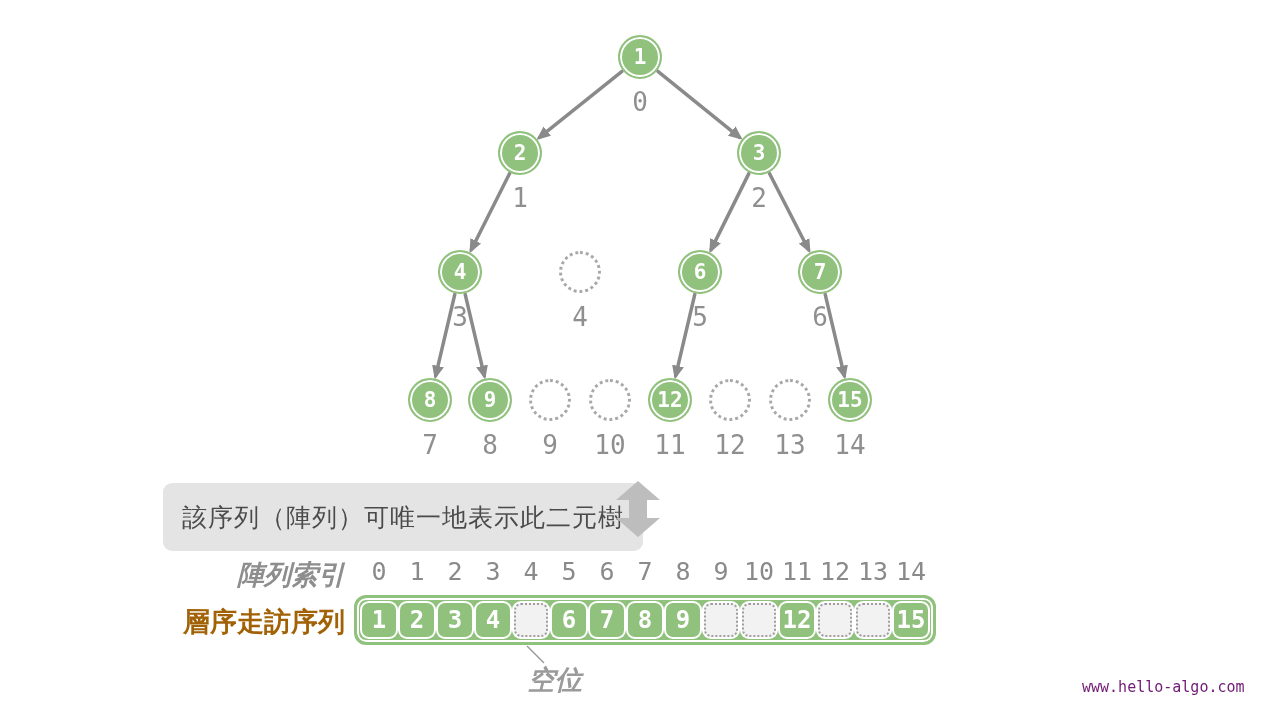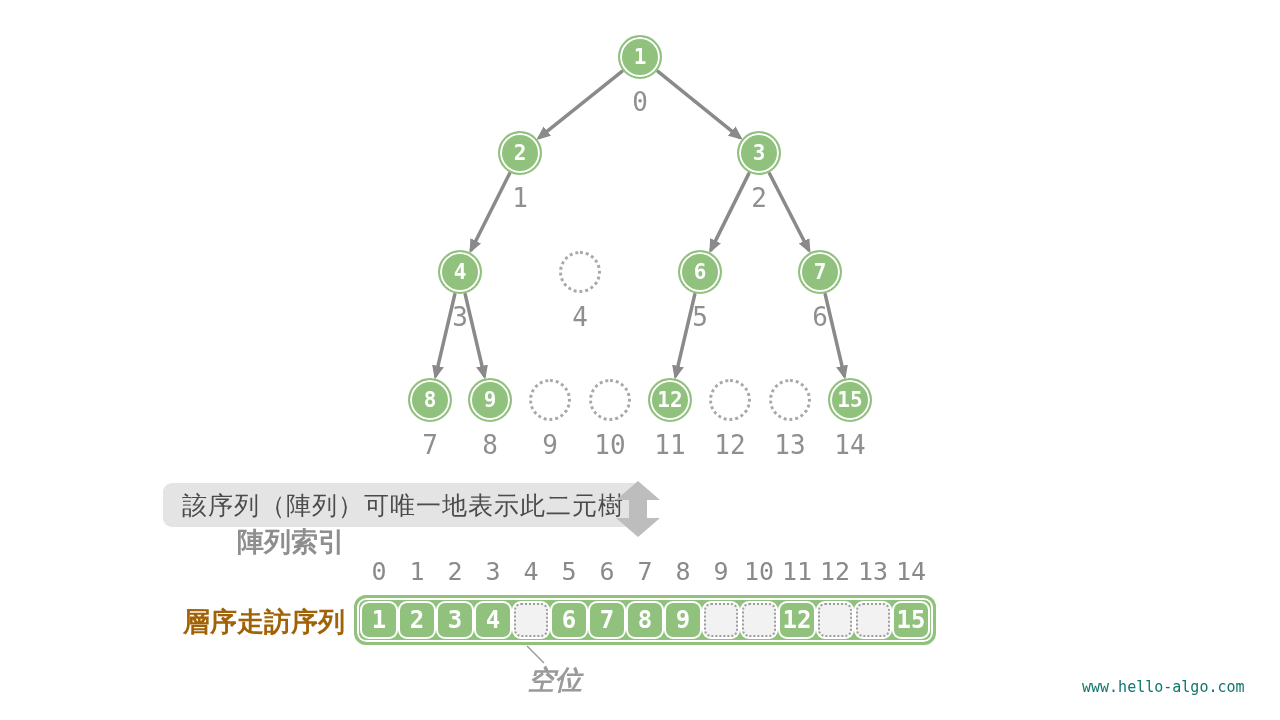--- a/index.html
+++ b/index.html
@@ -15,47 +15,47 @@
   
   .node{position:absolute;width:40px;height:40px;border:2px solid var(--green);border-radius:50%;
         background:var(--green);box-shadow:inset 0 0 0 2px #fff;display:flex;align-items:center;
         justify-content:center;color:#fff;font:700 21px "DejaVu Sans Mono",monospace;}
   .ghost{position:absolute;width:36px;height:36px;border:3px dotted #A8A8A8;border-radius:50%;
          background:#fff;}
   .tree-idx{position:absolute;width:60px;text-align:center;line-height:26px;
             font:400 26px "DejaVu Sans Mono",monospace;color:var(--idx);}
 
   
-  .caption-box{position:absolute;left:163px;top:483px;height:44px;line-height:44px;padding:0 19px;
+  .caption-box{position:absolute;left:163px;top:483px;height:44px;line-height:44px;padding:12px 19px;
                background:#E4E4E4;border-radius:9px;color:#4B4B4B;font-size:25px;letter-spacing:1px;}
   .updown{position:absolute;left:616px;top:481px;}
 
   
   .row-label{position:absolute;left:165px;width:180px;text-align:right;font-weight:700;}
-  .row-label.idx{top:524px;font-size:27px;color:#8E8E8E;}
+  .row-label.idx{top:557px;font-size:27px;color:#8E8E8E;font-style:italic;}
   .row-label.seq{top:604px;font-size:27px;color:#a16207;}
 
   
   .idx-row{position:absolute;left:360px;top:557px;display:flex;}
   .idx-row span{width:38px;text-align:center;font:400 25px "DejaVu Sans Mono",monospace;color:#8A8A8A;}
 
   
   .arr-box{position:absolute;left:354px;top:595px;display:flex;background:var(--green);
            border:3px solid var(--green);box-shadow:inset 0 0 0 2px #fff;border-radius:12px;padding:3px;}
   .cellwrap{width:38px;height:38px;padding:2px;box-sizing:border-box;}
   .cell{width:100%;height:100%;border-radius:7px;display:flex;align-items:center;justify-content:center;
         box-sizing:border-box;}
   .cell.fill{background:var(--green);box-shadow:0 0 0 2px #fff;color:#fff;
              font:700 24px "DejaVu Sans Mono",monospace;}
   .cell.empty{background:#F2F2F2;border:2px dotted #9E9E9E;box-shadow:0 0 0 2px #fff;}
 
   .empty-label{position:absolute;left:505px;top:662px;width:100px;text-align:center;
                font-weight:700;font-size:27px;color:#9A9A9A;font-style:italic;}
   .watermark{position:absolute;left:1082px;top:678px;font:400 15px "DejaVu Sans Mono",monospace;
-             color:#0f766e;}
+             color:#701a75;}
 </style>
 </head>
 <body>
 
 <div class="canvas">
 
   <svg class="edge-layer" viewBox="0 0 1280 720">
     <defs>
       <marker id="ah" markerUnits="userSpaceOnUse" markerWidth="14" markerHeight="12" refX="10" refY="6" orient="auto">
         <path d="M0,0 L14,6 L0,12 Z" fill="#8A8A8A"></path>

